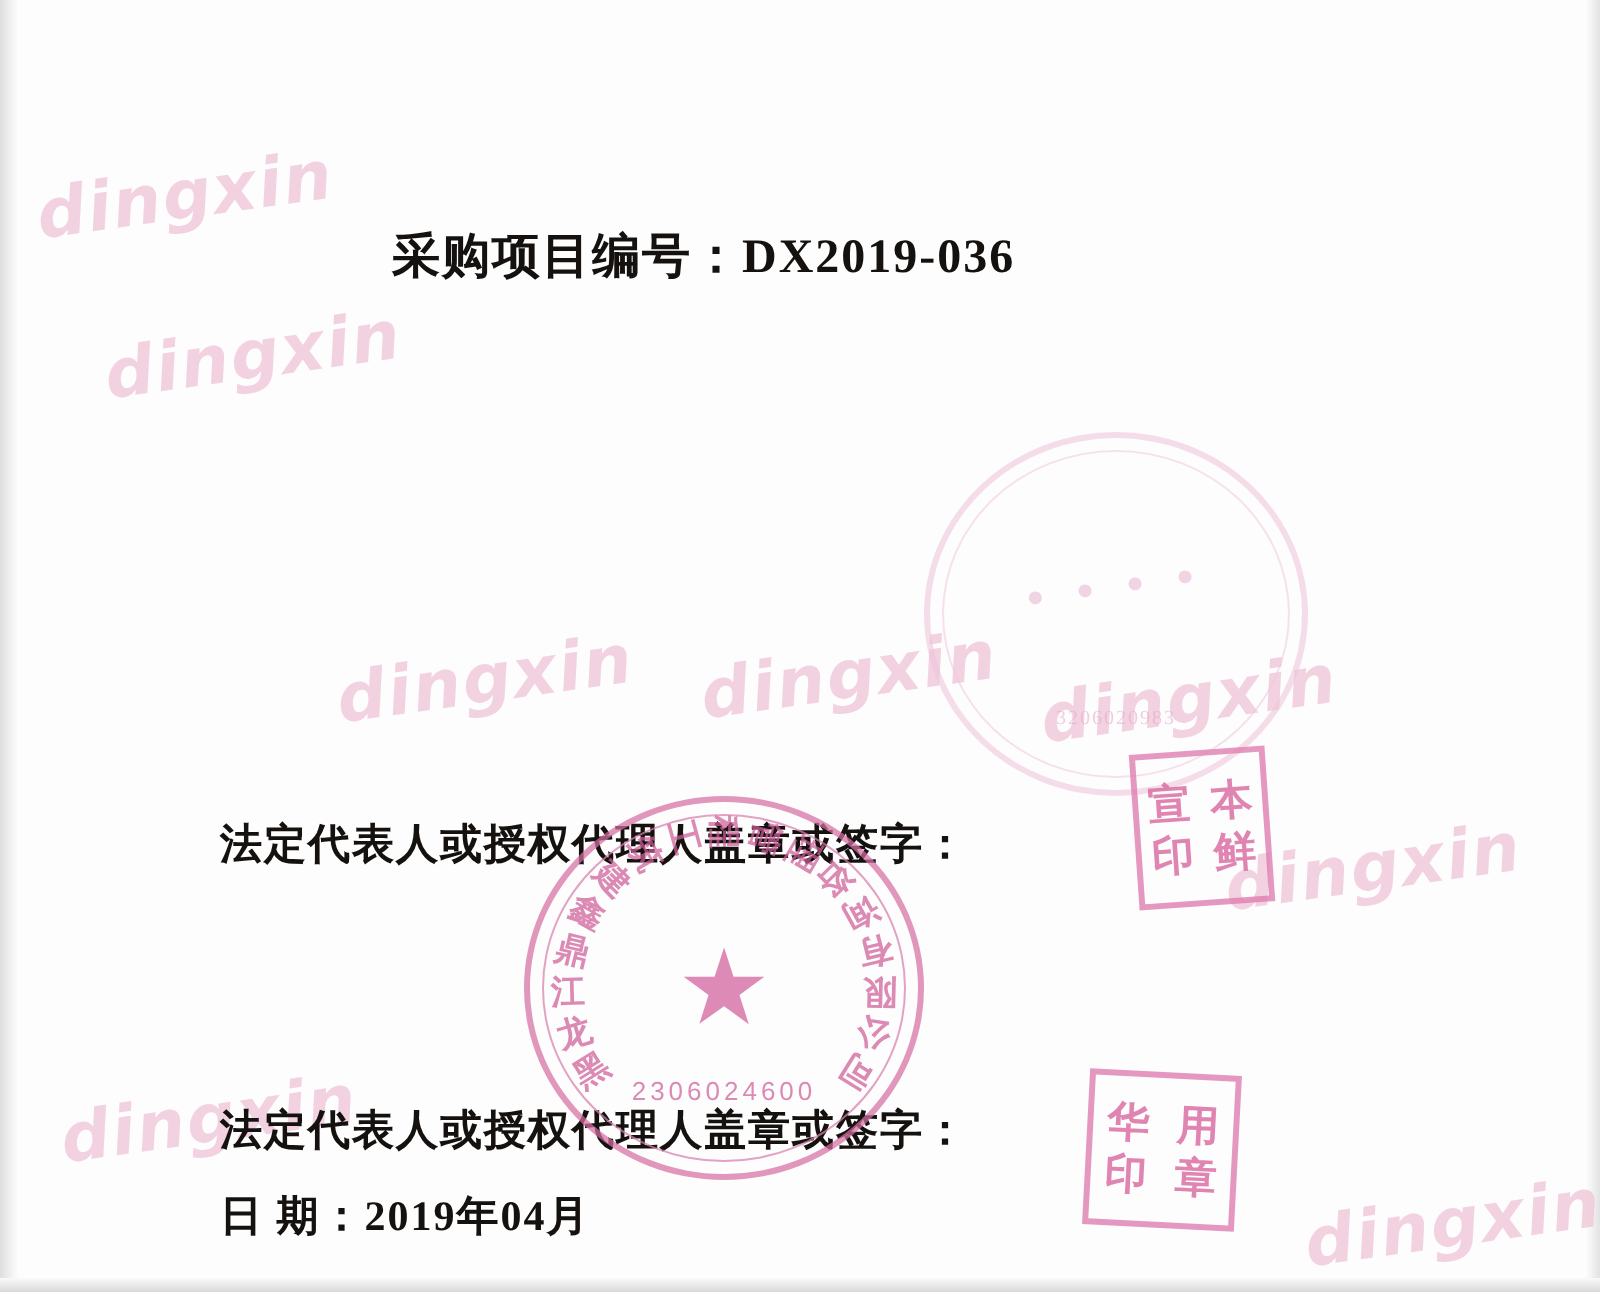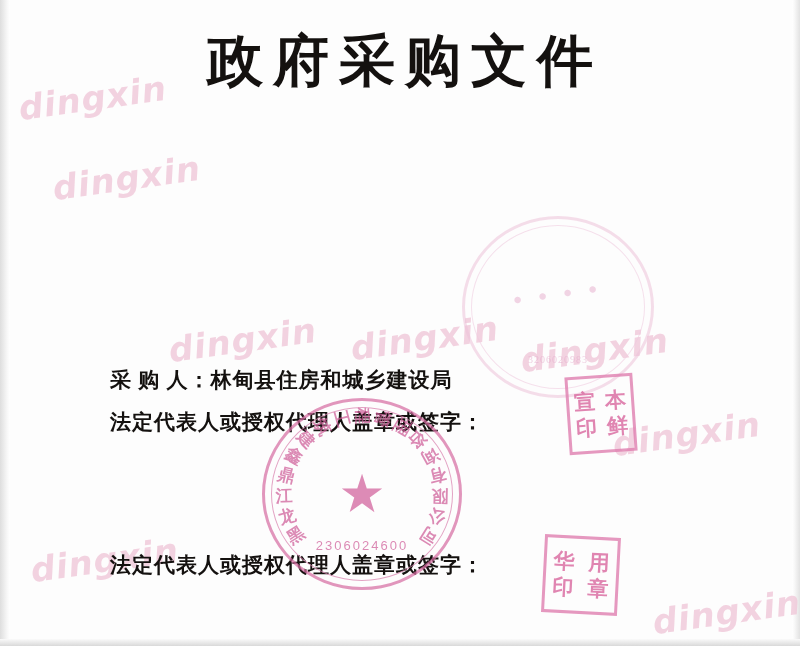--- a/index.html
+++ b/index.html
@@ -232,43 +232,45 @@
       <div class="wm" style="left: 18px; top: 78px; font-size: 34px; transform: rotate(-8deg);">dingxin</div>
       <div class="wm" style="left: 52px; top: 158px; font-size: 34px; transform: rotate(-8deg);">dingxin</div>
       <div class="wm" style="left: 168px; top: 320px; font-size: 34px; transform: rotate(-8deg);">dingxin</div>
       <div class="wm" style="left: 350px; top: 318px; font-size: 34px; transform: rotate(-8deg);">dingxin</div>
       <div class="wm" style="left: 520px; top: 330px; font-size: 34px; transform: rotate(-8deg);">dingxin</div>
       <div class="wm" style="left: 612px; top: 414px; font-size: 34px; transform: rotate(-8deg);">dingxin</div>
       <div class="wm" style="left: 30px; top: 540px; font-size: 34px; transform: rotate(-8deg);">dingxin</div>
       <div class="wm" style="left: 652px; top: 592px; font-size: 34px; transform: rotate(-8deg);">dingxin</div>
     </div>
 
-  <div class="doc-title">政府采购文件</div>
-
+
+  <div class="head-line" id="line-code">
+    <span class="lbl">采购项目编号：</span><span class="val">DX2019-036</span>
+  </div>
 
 
   <div class="stamp stamp-round" id="stamp-faint">
     <div class="inner-ring"></div>
     <div class="faint-label">● ● ● ●</div>
     <div class="stamp-num">3206020983</div>
   </div>
 
-  <div class="body-line" id="line-buyer">
-    <span class="lbl">采    购    人：</span><span class="val">林甸县住房和城乡建设局</span>
-  </div>
 
   <div class="body-line" id="line-sign1">
     <span class="lbl">法定代表人或授权代理人盖章或签字：</span>
   </div>
 
 
   <div class="body-line" id="line-sign2">
     <span class="lbl">法定代表人或授权代理人盖章或签字：</span>
   </div>
 
+  <div class="body-line" id="line-date">
+    <span class="lbl">日      期：</span><span class="val">2019年04月</span>
+  </div>
 
   <div class="stamp stamp-round" id="stamp-main">
     <div class="inner-ring"></div>
     <div class="top-arc" id="main-arc">
         <span class="arc-char" style="color: rgb(207, 94, 153); font-family: &quot;Liberation Serif&quot;, serif; font-weight: 700; transform: rotate(-122deg) translate(0px, -78px) rotate(90deg) translate(-50%, -50%);">黑</span>
         <span class="arc-char" style="color: rgb(207, 94, 153); font-family: &quot;Liberation Serif&quot;, serif; font-weight: 700; transform: rotate(-106.75deg) translate(0px, -78px) rotate(90deg) translate(-50%, -50%);">龙</span>
         <span class="arc-char" style="color: rgb(207, 94, 153); font-family: &quot;Liberation Serif&quot;, serif; font-weight: 700; transform: rotate(-91.5deg) translate(0px, -78px) rotate(90deg) translate(-50%, -50%);">江</span>
         <span class="arc-char" style="color: rgb(207, 94, 153); font-family: &quot;Liberation Serif&quot;, serif; font-weight: 700; transform: rotate(-76.25deg) translate(0px, -78px) rotate(90deg) translate(-50%, -50%);">鼎</span>
         <span class="arc-char" style="color: rgb(207, 94, 153); font-family: &quot;Liberation Serif&quot;, serif; font-weight: 700; transform: rotate(-61deg) translate(0px, -78px) rotate(90deg) translate(-50%, -50%);">鑫</span>
         <span class="arc-char" style="color: rgb(207, 94, 153); font-family: &quot;Liberation Serif&quot;, serif; font-weight: 700; transform: rotate(-45.75deg) translate(0px, -78px) rotate(90deg) translate(-50%, -50%);">建</span>

